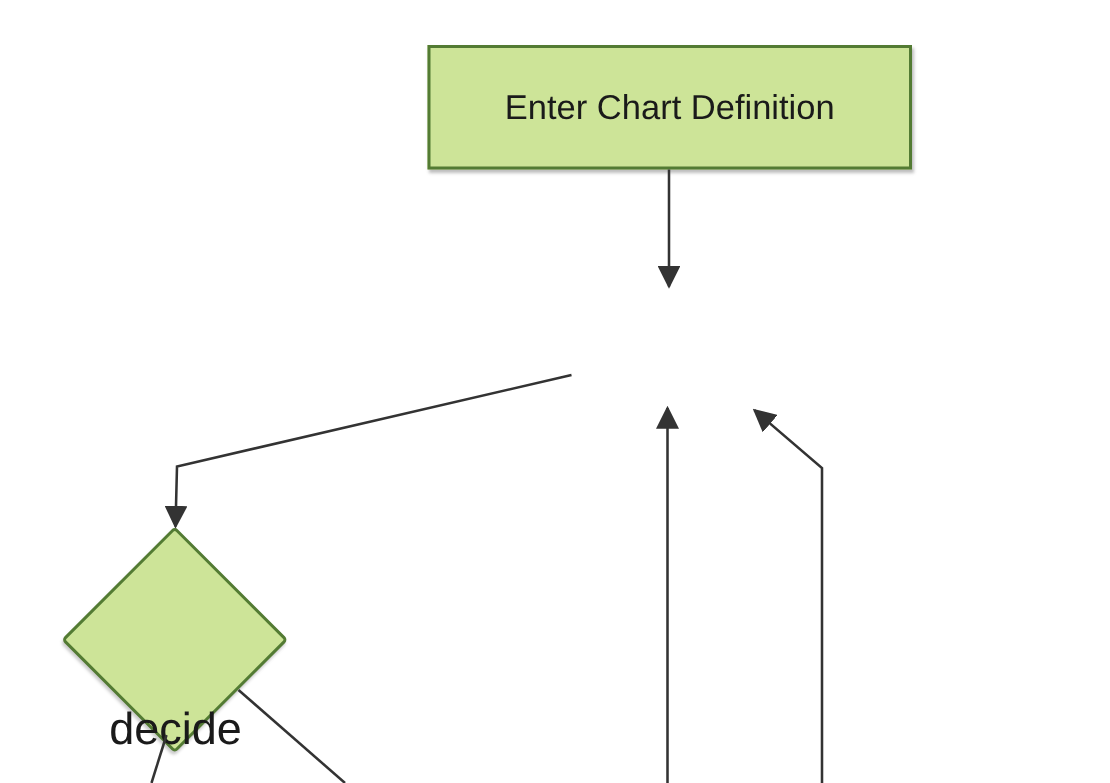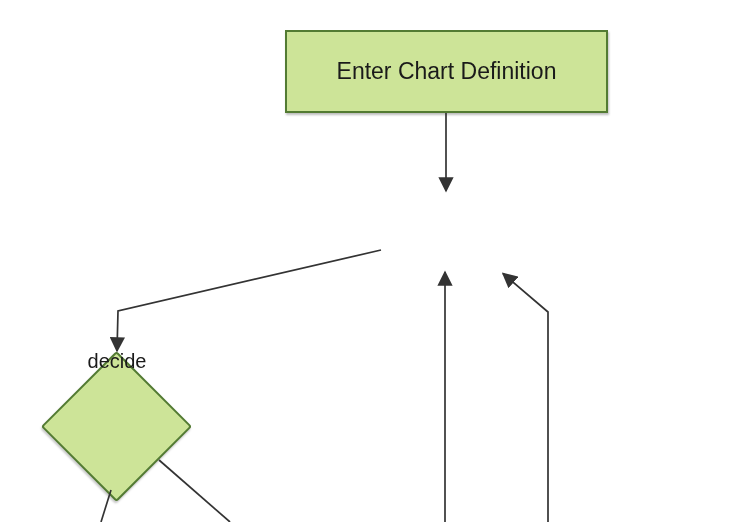--- a/index.html
+++ b/index.html
@@ -57,24 +57,24 @@
     transform: rotate(45deg);
     box-shadow: 1px 2px 2px rgba(110,110,110,0.35);
   }
   .diamond-label-box {
     position: absolute;
     left: 42px;
     top: 351px;
     width: 150px;
     height: 151px;
     display: flex;
-    align-items: flex-start;
+    align-items: flex-end;
     justify-content: center;
     color: #1a1a1a;
-    font-size: 20px;
+    font-size: 30px;
     line-height: 1;
   }
   .edge-layer {
     position: absolute;
     left: 0;
     top: 0;
     width: 740px;
     height: 522px;
     pointer-events: none;
   }

